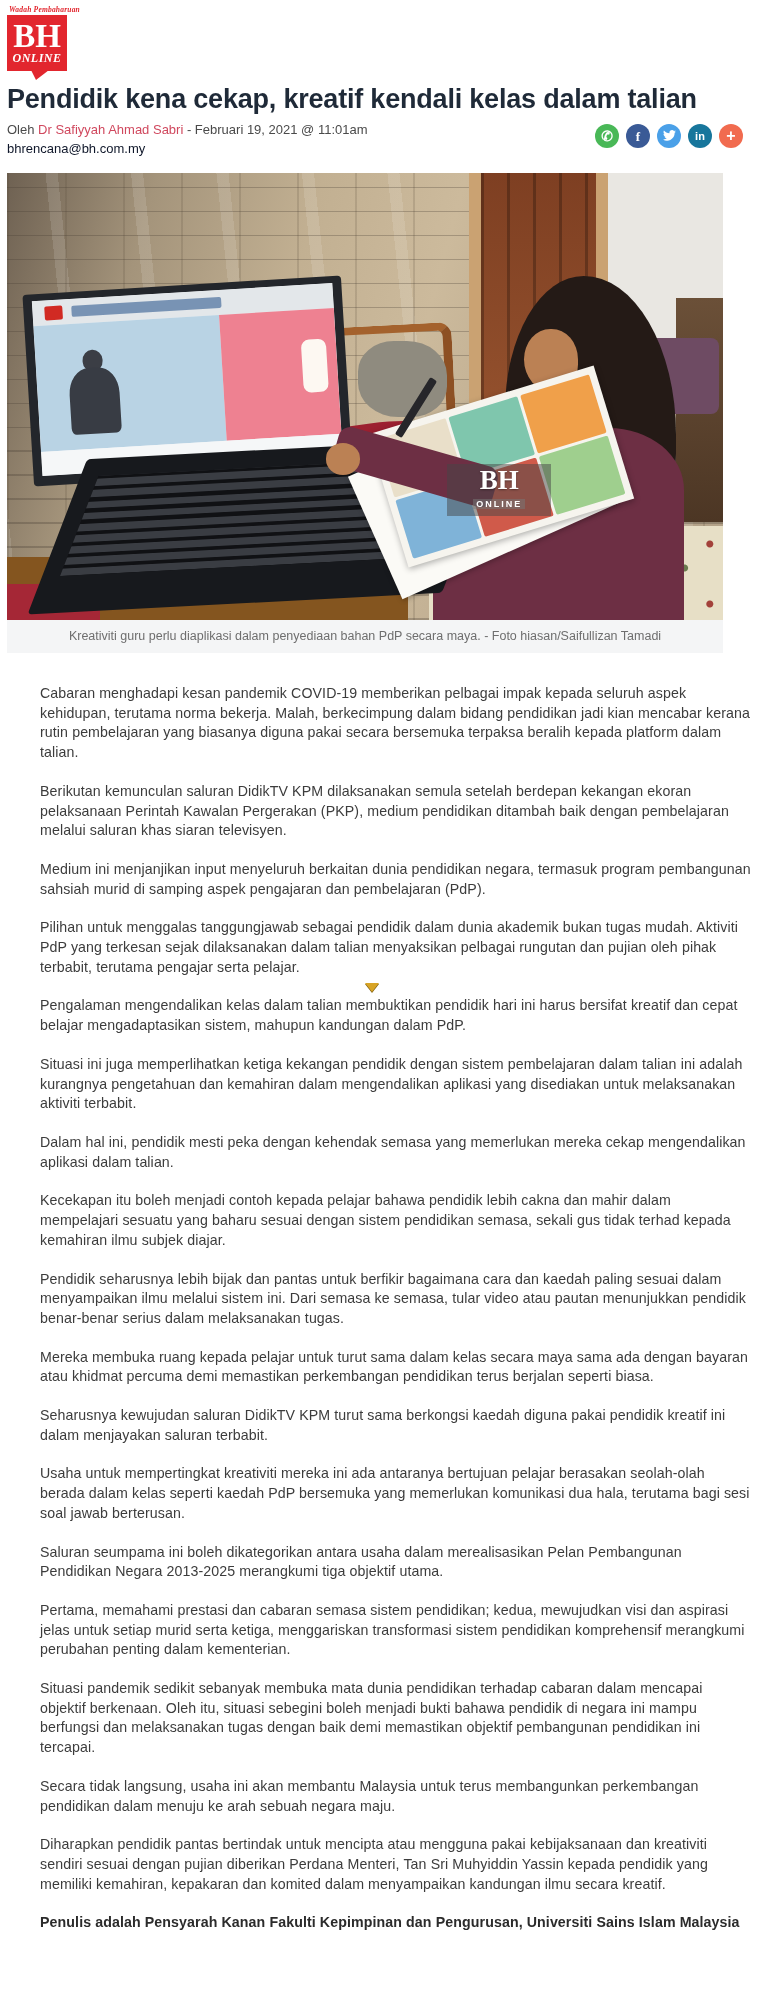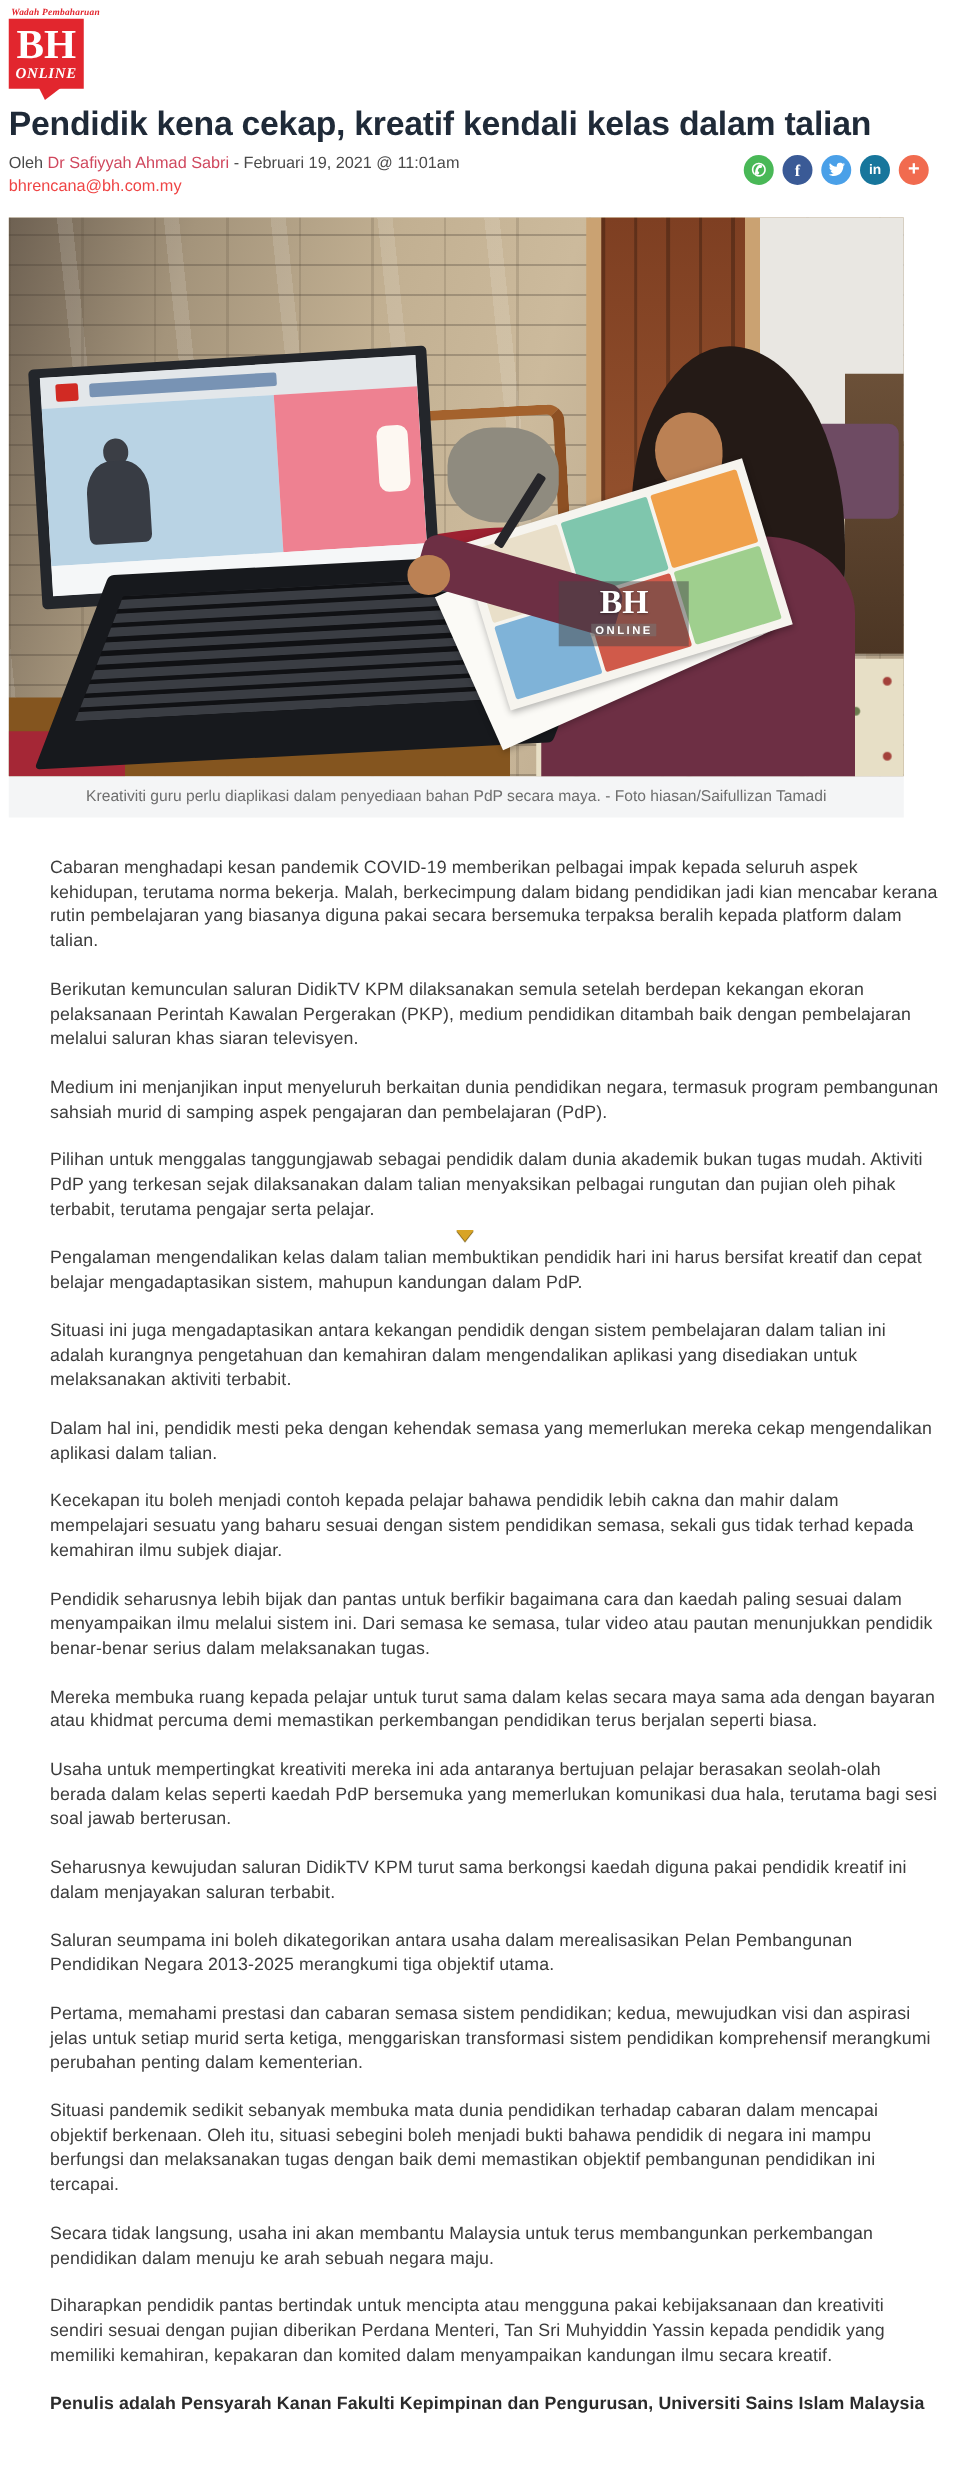--- a/index.html
+++ b/index.html
@@ -32,21 +32,21 @@
   .logo-sub  { font-family:"Liberation Serif", serif; font-style:italic; font-weight:bold; font-size:12px; letter-spacing:.5px; }
 
   
   .title {
     margin-top:13px; font-size:27px; font-weight:bold; color:#1f2a38;
     letter-spacing:-.2px; line-height:1.15;
   }
   .meta-row { display:flex; justify-content:space-between; align-items:flex-start; margin-top:7px; }
   .byline { font-size:13px; color:#4a4a4a; }
   .author-link { color:#d0485e; text-decoration:none; }
-  .email-link { display:inline-block; margin-top:4px; font-size:13px; color:#ef4444; text-decoration:none; }
+  .email-link { display:inline-block; margin-top:4px; font-size:13px; color:#0f172a; text-decoration:none; }
   .share-row { display:flex; gap:7px; padding-top:2px; }
   .share-btn {
     width:24px; height:24px; border-radius:50%; border:none; cursor:pointer;
     color:#fff; display:flex; align-items:center; justify-content:center;
     font-size:13px; font-weight:bold; line-height:1; padding:0;
   }
   .share-wa { background:#49b857; font-size:14px; }
   .share-fb { background:#3a5a96; font-family:"Liberation Serif", serif; }
   .share-tw { background:#4aa0e8; }
   .share-li { background:#17769c; font-size:11px; }
@@ -281,27 +281,27 @@
   
   <main class="article-body">
     <p>Cabaran menghadapi kesan pandemik COVID-19 memberikan pelbagai impak kepada seluruh aspek kehidupan, terutama norma bekerja. Malah, berkecimpung dalam bidang pendidikan jadi kian mencabar kerana rutin pembelajaran yang biasanya diguna pakai secara bersemuka terpaksa beralih kepada platform dalam talian.</p>
     <p>Berikutan kemunculan saluran DidikTV KPM dilaksanakan semula setelah berdepan kekangan ekoran pelaksanaan Perintah Kawalan Pergerakan (PKP), medium pendidikan ditambah baik dengan pembelajaran melalui saluran khas siaran televisyen.</p>
     <p>Medium ini menjanjikan input menyeluruh berkaitan dunia pendidikan negara, termasuk program pembangunan sahsiah murid di samping aspek pengajaran dan pembelajaran (PdP).</p>
     <p>Pilihan untuk menggalas tanggungjawab sebagai pendidik dalam dunia akademik bukan tugas mudah. Aktiviti PdP yang terkesan sejak dilaksanakan dalam talian menyaksikan pelbagai rungutan dan pujian oleh pihak terbabit, terutama pengajar serta pelajar.</p>
     <div class="cursor-anchor">
       <div class="cursor-mark"></div>
     </div>
     <p>Pengalaman mengendalikan kelas dalam talian membuktikan pendidik hari ini harus bersifat kreatif dan cepat belajar mengadaptasikan sistem, mahupun kandungan dalam PdP.</p>
-    <p>Situasi ini juga mengadaptasikan antara kekangan pendidik dengan sistem pembelajaran dalam talian ini adalah kurangnya pengetahuan dan kemahiran dalam mengendalikan aplikasi yang disediakan untuk melaksanakan aktiviti terbabit.</p>
+    <p>Situasi ini juga memperlihatkan ketiga kekangan pendidik dengan sistem pembelajaran dalam talian ini adalah kurangnya pengetahuan dan kemahiran dalam mengendalikan aplikasi yang disediakan untuk melaksanakan aktiviti terbabit.</p>
     <p>Dalam hal ini, pendidik mesti peka dengan kehendak semasa yang memerlukan mereka cekap mengendalikan aplikasi dalam talian.</p>
     <p>Kecekapan itu boleh menjadi contoh kepada pelajar bahawa pendidik lebih cakna dan mahir dalam mempelajari sesuatu yang baharu sesuai dengan sistem pendidikan semasa, sekali gus tidak terhad kepada kemahiran ilmu subjek diajar.</p>
     <p>Pendidik seharusnya lebih bijak dan pantas untuk berfikir bagaimana cara dan kaedah paling sesuai dalam menyampaikan ilmu melalui sistem ini. Dari semasa ke semasa, tular video atau pautan menunjukkan pendidik benar-benar serius dalam melaksanakan tugas.</p>
     <p>Mereka membuka ruang kepada pelajar untuk turut sama dalam kelas secara maya sama ada dengan bayaran atau khidmat percuma demi memastikan perkembangan pendidikan terus berjalan seperti biasa.</p>
+    <p>Seharusnya kewujudan saluran DidikTV KPM turut sama berkongsi kaedah diguna pakai pendidik kreatif ini dalam menjayakan saluran terbabit.</p>
     <p>Usaha untuk mempertingkat kreativiti mereka ini ada antaranya bertujuan pelajar berasakan seolah-olah berada dalam kelas seperti kaedah PdP bersemuka yang memerlukan komunikasi dua hala, terutama bagi sesi soal jawab berterusan.</p>
-    <p>Seharusnya kewujudan saluran DidikTV KPM turut sama berkongsi kaedah diguna pakai pendidik kreatif ini dalam menjayakan saluran terbabit.</p>
     <p>Saluran seumpama ini boleh dikategorikan antara usaha dalam merealisasikan Pelan Pembangunan Pendidikan Negara 2013-2025 merangkumi tiga objektif utama.</p>
     <p>Pertama, memahami prestasi dan cabaran semasa sistem pendidikan; kedua, mewujudkan visi dan aspirasi jelas untuk setiap murid serta ketiga, menggariskan transformasi sistem pendidikan komprehensif merangkumi perubahan penting dalam kementerian.</p>
     <p>Situasi pandemik sedikit sebanyak membuka mata dunia pendidikan terhadap cabaran dalam mencapai objektif berkenaan. Oleh itu, situasi sebegini boleh menjadi bukti bahawa pendidik di negara ini mampu berfungsi dan melaksanakan tugas dengan baik demi memastikan objektif pembangunan pendidikan ini tercapai.</p>
     <p>Secara tidak langsung, usaha ini akan membantu Malaysia untuk terus membangunkan perkembangan pendidikan dalam menuju ke arah sebuah negara maju.</p>
     <p>Diharapkan pendidik pantas bertindak untuk mencipta atau mengguna pakai kebijaksanaan dan kreativiti sendiri sesuai dengan pujian diberikan Perdana Menteri, Tan Sri Muhyiddin Yassin kepada pendidik yang memiliki kemahiran, kepakaran dan komited dalam menyampaikan kandungan ilmu secara kreatif.</p>
     <p class="author-note">Penulis adalah Pensyarah Kanan Fakulti Kepimpinan dan Pengurusan, Universiti Sains Islam Malaysia</p>
   </main>
 
 </div>
 

